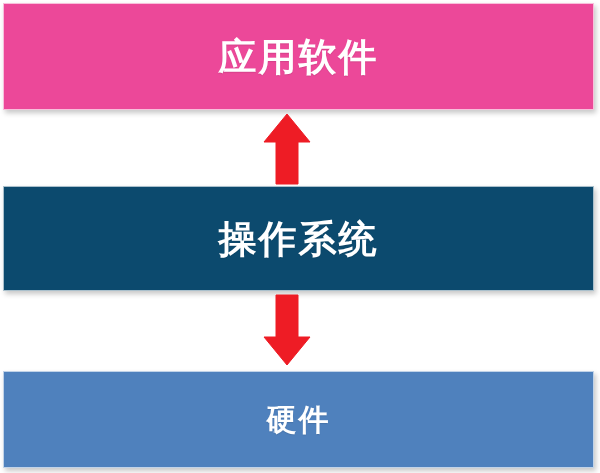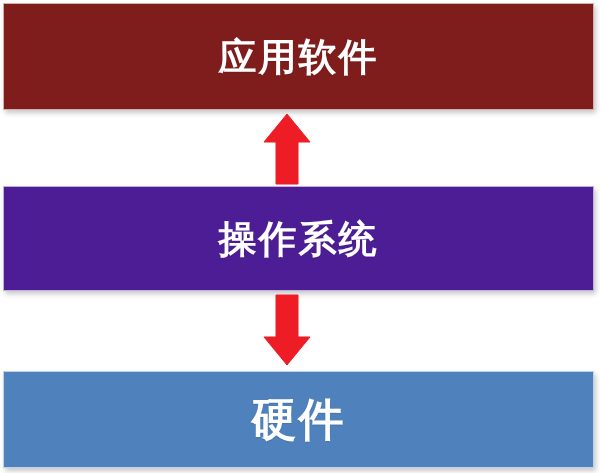--- a/index.html
+++ b/index.html
@@ -37,40 +37,40 @@
     letter-spacing: 2px;
     line-height: 1;
     text-shadow: 0 1px 1px rgba(0,0,0,0.10);
   }
 
   #box-application {
     left: 3px;
     top: 3px;
     width: 591px;
     height: 107px;
-    background: #7f1d1d;
+    background: #ec4899;
   }
   #box-os {
     left: 3px;
     top: 186px;
     width: 591px;
     height: 105px;
-    background: #4c1d95;
+    background: #0c4a6e;
   }
   #box-hardware {
     left: 3px;
     top: 371px;
     width: 591px;
     height: 97px;
     background: #4f81bd;
   }
 
   #label-application { font-size: 38px; }
   #label-os          { font-size: 38px; }
-  #label-hardware    { font-size: 45px; }
+  #label-hardware    { font-size: 30px; }
 
   
   .arrow {
     position: absolute;
     display: block;
   }
   #arrow-up {
     left: 262px;
     top: 113px;
     width: 50px;

